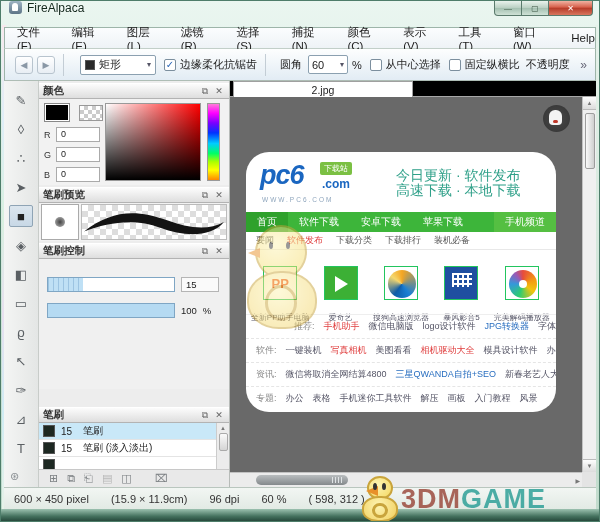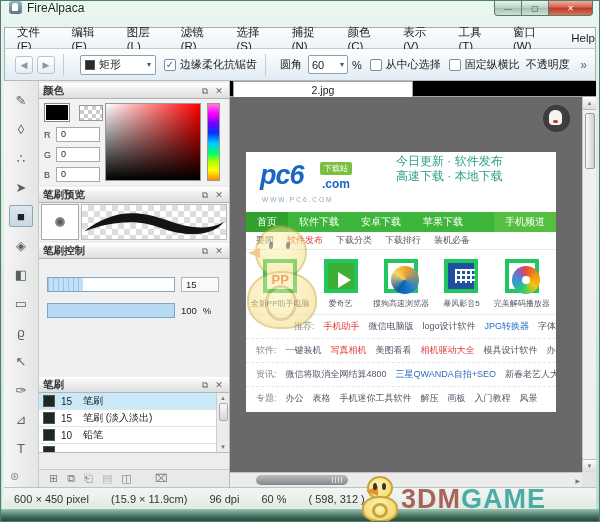--- a/index.html
+++ b/index.html
@@ -92,21 +92,21 @@
 
   .control-panel { position:absolute; left:0; top:162px; width:100%; height:148px; }
   .control-body { position:relative; height:130px; background:#f0f0f0; }
   .slider-row { position:absolute; left:8px; display:flex; align-items:center; gap:6px; }
   .slider { width:128px; height:15px; border:1px solid #7fa6c4; background:#fff; position:relative; }
   .slider-fill { position:absolute; left:0; top:0; bottom:0; background:#b5daf2; }
   .slider-fill.ticked { background:repeating-linear-gradient(90deg,#9cc4e2 0 1px,#bfe0f5 1px 5px); }
   .slider-value-box { width:38px; height:15px; border:1px solid #b5b5b5; background:#fafafa; font-size:9.5px; color:#222; padding:1px 0 0 4px; }
   .slider-value-plain { font-size:9.5px; color:#222; }
 
-  .brushes-panel { position:absolute; left:0; top:296px; width:100%; height:78px; }
+  .brushes-panel { position:absolute; left:0; top:326px; width:100%; height:78px; }
   .brush-list { position:relative; height:60px; background:#fff; border-bottom:1px solid #bbb; overflow:hidden; }
   .brush-row { height:17px; display:flex; align-items:center; gap:6px; padding:0 4px; border-bottom:1px solid #e4e4e4; font-size:10px; color:#222; }
   .brush-row.selected { background:#c9e8f8; }
   .brush-swatch { width:12px; height:12px; background:#1d2822; border:1px solid #555; }
   .brush-size { width:16px; }
   .brush-name { flex:1; white-space:nowrap; overflow:hidden; }
   .brush-gear { font-size:10px; color:#7aa; }
   .list-scroll { position:absolute; right:0; top:0; bottom:0; width:13px; background:#ececec; border-left:1px solid #ccc;
     display:flex; flex-direction:column; align-items:center; font-size:6px; color:#777; }
   .list-thumb { width:9px; height:18px; background:linear-gradient(#fafafa,#d5d5d5); border:1px solid #aaa; border-radius:2px; margin:2px 0; }
@@ -121,38 +121,38 @@
   .tab-active { position:absolute; left:3px; top:0; width:180px; height:16px; background:#fff; border:1px solid #a0a0a0; border-bottom:none;
     font-size:10.5px; color:#222; text-align:center; padding-top:2px; }
   .canvas { position:absolute; left:0; top:16px; right:14px; bottom:15px; background:#696969; overflow:hidden; }
 
   .alpaca-icon { position:absolute; right:12px; top:8px; width:27px; height:27px; border-radius:50%;
     background:radial-gradient(#4a4a4a,#333); }
   .alpaca-icon::before { content:""; position:absolute; left:6px; top:5px; width:13px; height:15px; background:#f4f4f4; border-radius:6px 6px 4px 4px; }
   .alpaca-icon::after { content:""; position:absolute; left:10px; top:15px; width:5px; height:3px; background:#c0392b; border-radius:2px; }
 
   
-  .webpage { position:absolute; left:16px; top:55px; width:310px; height:260px; background:#fff; font-family:"Liberation Sans","DejaVu Sans",sans-serif; }
+  .webpage { position:absolute; left:16px; top:55px; width:310px; height:260px; background:#fff; font-family:"Liberation Sans","DejaVu Sans",sans-serif;border-radius:23px; }
   .wp-header { position:relative; height:60px; }
   .wp-logo-main { position:absolute; left:14px; top:8px; font-size:27px; font-weight:bold; font-style:italic; color:#1a66c0; letter-spacing:-1px; }
   .wp-logo-badge { position:absolute; left:74px; top:10px; background:#7bc043; color:#fff; font-size:8px; padding:1px 4px; border-radius:2px; }
   .wp-logo-com { position:absolute; left:76px; top:25px; font-size:12px; font-weight:bold; color:#1a66c0; }
   .wp-logo-sub { position:absolute; left:16px; top:44px; font-size:6.5px; color:#8fa6bd; letter-spacing:2px; }
-  .wp-header-links { position:absolute; left:150px; top:2px; font-size:12px; color:#2fa089; line-height:15px; }
+  .wp-header-links { position:absolute; left:150px; top:16px; font-size:14px; color:#2fa089; line-height:15px; }
   .wp-nav { position:absolute; left:0; top:60px; width:100%; height:20px; background:#3db53a; display:flex; align-items:center; }
   .wp-nav-item { color:#fff; font-size:10px; padding:0 11px; height:100%; display:flex; align-items:center; }
   .wp-nav-item.first { background:#2fa12c; }
   .wp-nav-item.last { background:#55bf42; margin-left:auto; }
   .wp-subnav { position:absolute; left:0; top:80px; width:100%; height:18px; display:flex; align-items:center; gap:13px;
     padding-left:10px; font-size:9px; color:#555; border-bottom:1px solid #e8e8e8; }
   .wp-subnav .hot { color:#e04040; }
   .wp-apps { position:absolute; left:0; top:98px; width:100%; height:64px; display:flex; justify-content:space-around; padding:4px 4px 0; }
   .wp-app { width:62px; text-align:center; }
   .wp-app-label { font-size:8px; color:#556; margin-top:3px; white-space:nowrap; overflow:hidden; }
-  .app-ic { width:34px; height:34px; margin:5px auto; border:4px solid #22c55e; position:relative; }
+  .app-ic { width:34px; height:34px; margin:12px auto; border:1px solid #22c55e; position:relative; }
   .ic-pp { background:#fff; color:#f05a28; font-weight:bold; font-size:13px; line-height:34px; }
   .ic-iqiyi { background:#3cb035; }
   .ic-iqiyi::after { content:""; position:absolute; left:10px; top:9px; width:0; height:0; border:8px solid transparent; border-left:13px solid #fff; }
   .ic-sogou { background:#fff; }
   .ic-sogou::after { content:""; position:absolute; left:3px; top:3px; width:28px; height:28px; border-radius:50%;
     background:conic-gradient(#f5a623,#1b7fd4 40%,#0f5ca8 60%,#f5d76e 85%,#f5a623); }
   .ic-baofeng { background:#1f4fa0; color:#fff; font-size:7px; line-height:60px; text-align:center; }
   .ic-baofeng::after { content:""; position:absolute; left:7px; top:6px; width:20px; height:14px;
     background:linear-gradient(90deg,#fff 2px,transparent 2px),linear-gradient(#fff 2px,transparent 2px); background-size:5px 5px; }
   .ic-codec { background:#fff; }
@@ -359,25 +359,20 @@
             <span class="brush-name">笔刷</span>
             <span class="brush-gear">⚙</span>
           </div>
           <div class="brush-row">
             <span class="brush-swatch"></span>
             <span class="brush-size">15</span>
             <span class="brush-name">笔刷 (淡入淡出)</span>
           </div>
           <div class="brush-row">
             <span class="brush-swatch"></span>
-            <span class="brush-size">10</span>
-            <span class="brush-name">铅笔</span>
-          </div>
-          <div class="brush-row">
-            <span class="brush-swatch"></span>
           </div>
           <div class="list-scroll">
             <span style="margin-top:2px;">▲</span>
             <div class="list-thumb"></div>
             <span style="margin-top:auto;margin-bottom:2px;">▼</span>
           </div>
         </div>
       </div>
 
       <div class="panel-bottom-icons">

